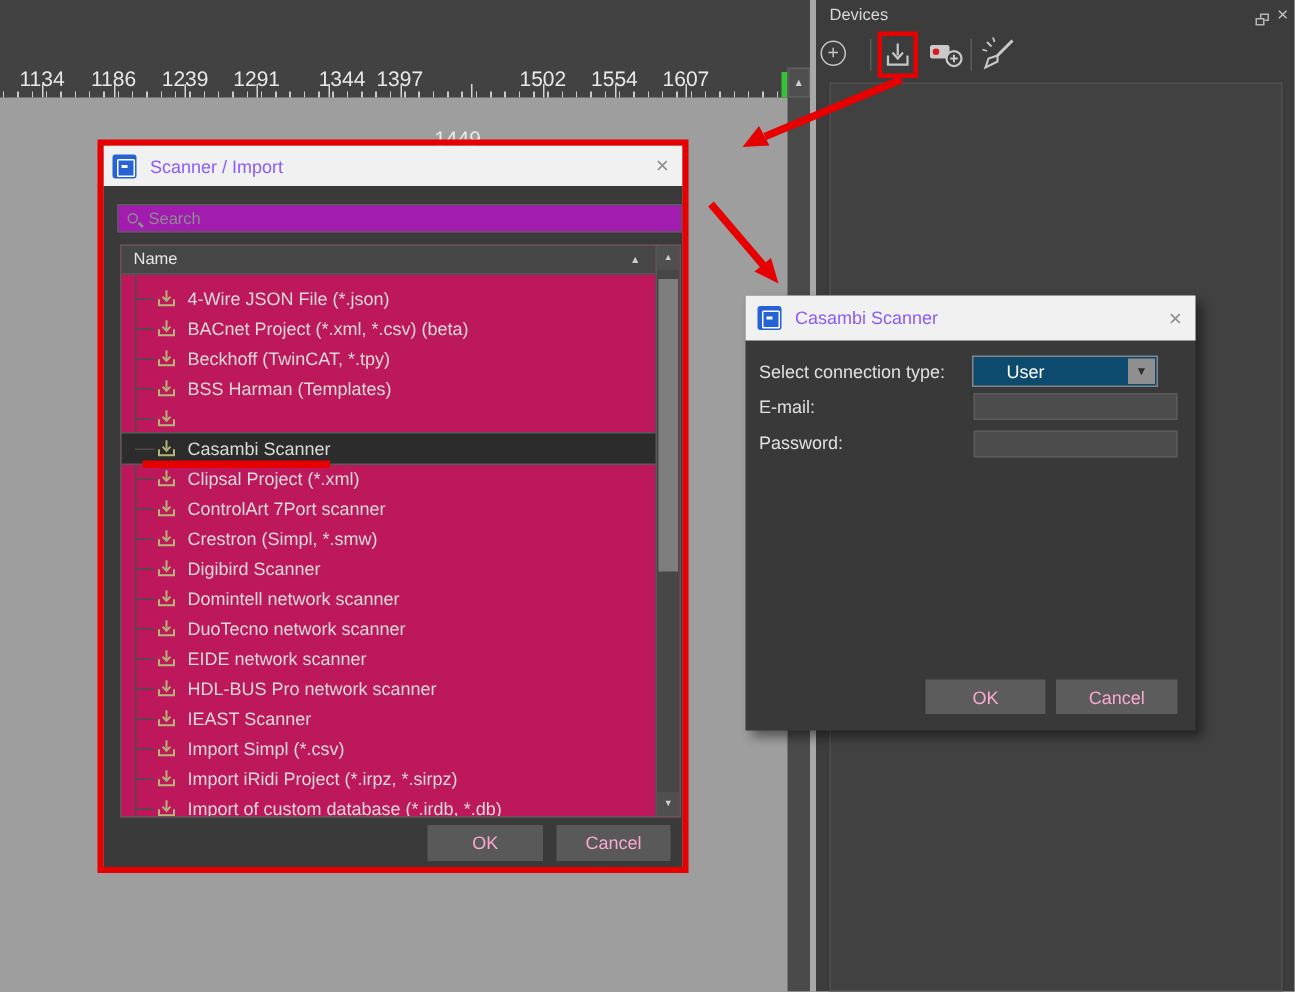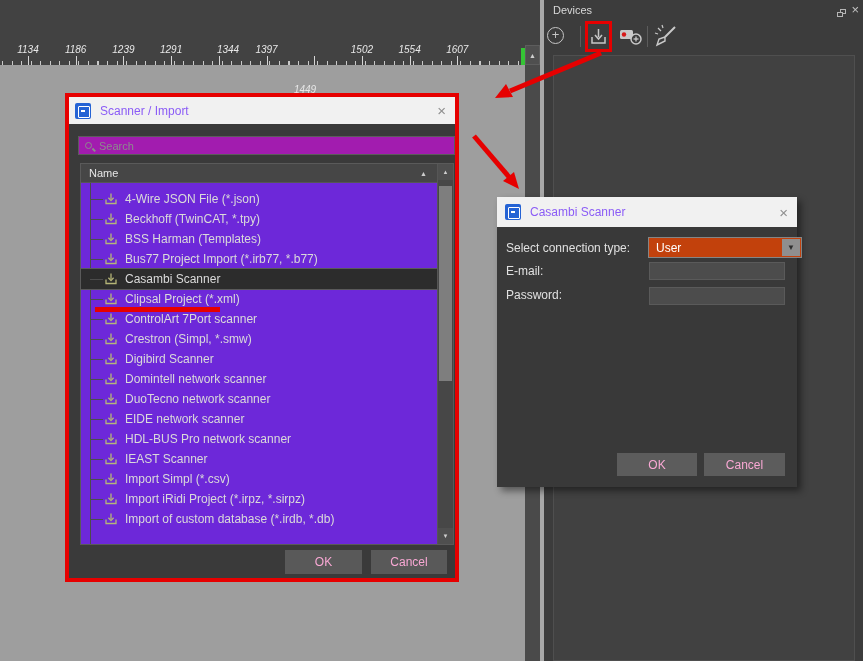--- a/index.html
+++ b/index.html
@@ -2,21 +2,21 @@
 <html><head>
 <meta charset="utf-8">
 <style>
   * { margin:0; padding:0; box-sizing:border-box; }
   html,body { width:863px; height:661px; overflow:hidden; }
   body { font-family:"Liberation Sans", sans-serif; background:#9e9e9e; position:relative; }
   .abs { position:absolute; }
 
   
   .canvas-header { left:0; top:0; width:540px; height:65px; background:#424242; }
-  .ruler-label { position:absolute; top:44px; transform:translateX(-50%); font-size:10px; color:#e8e8e8;font-style:italic; }
+  .ruler-label { position:absolute; top:44px; transform:translateX(-50%); font-size:14px; color:#e8e8e8; }
   .ruler-major { position:absolute; bottom:0; width:1px; height:9px; background:#d6d6d6; }
   .ruler-minors { position:absolute; left:2px; right:6px; bottom:0; height:4px;
     background:repeating-linear-gradient(to right,#c9c9c9 0 1px,transparent 1px 9.55px); }
   .green-marker { left:521px; top:48px; width:4px; height:17px; background:#35c435; }
   .vscroll-btn { left:525px; top:45px; width:15px; height:20px; background:#4f4f4f; border:1px solid #5d5d5d;
     color:#cfcfcf; font-size:7px; display:flex; align-items:center; justify-content:center; }
   .vscroll-track { left:525px; top:65px; width:15px; height:596px; background:#4a4a4a; }
   .splitter { left:540px; top:0; width:4px; height:661px; background:#a8a8a8; }
 
   
@@ -51,21 +51,21 @@
 
   
   .scan-dialog { left:69px; top:97px; width:386px; height:481px; }
   .scan-dialog .titlebar { height:27px; padding-left:6px; }
   .search-box { position:absolute; left:9px; top:39px; width:377px; height:19px; background:#a21caf; border:1px solid #5c5c5c;
     display:flex; align-items:center; }
   .search-glyph { width:7px; height:7px; border:1.5px solid #8c8c8c; border-radius:50%; position:relative; margin-left:6px; flex:none; }
   .search-glyph::after { content:""; position:absolute; left:6px; top:6px; width:4px; height:1.5px; background:#8c8c8c; transform:rotate(45deg); }
   .search-box input { background:transparent; border:none; outline:none; color:#c8c8c8; font-size:11px; margin-left:7px; width:300px; }
   .search-box input::placeholder { color:#8c8c8c; }
-  .scan-list { position:absolute; left:11px; top:66px; width:374px; height:382px; background:#6d28d9; border:1px solid #5a5a5a; overflow:hidden; }
+  .scan-list { position:absolute; left:11px; top:66px; width:374px; height:382px; background:#be185d; border:1px solid #5a5a5a; overflow:hidden; }
   .list-header { position:absolute; left:0; top:0; right:16px; height:19px; background:#464646; border-bottom:1px solid #565656;
     color:#e6e6e6; font-size:11px; display:flex; align-items:center; padding-left:8px; }
   .sort-arrow { position:absolute; right:26px; top:6px; font-size:7px; color:#cccccc; }
   .scrollcol { position:absolute; right:0; top:0; width:16px; bottom:0; background:#474747; border-left:1px solid #565656; }
   .scroll-btn { position:absolute; left:0; width:15px; height:16px; background:#4f4f4f; color:#cfcfcf; font-size:6px;
     display:flex; align-items:center; justify-content:center; }
   .scroll-thumb { position:absolute; left:1px; top:22px; width:13px; height:195px; background:#7e7e7e; }
   .rows-wrap { position:absolute; left:0; top:25px; right:16px; height:360px; }
   .tree-vline { position:absolute; left:9px; top:-6px; bottom:0; width:1px; background:#4c4c4c; }
   .srow { position:relative; height:20px; display:flex; align-items:center; color:#dadada; font-size:12px; }
@@ -73,22 +73,22 @@
   .stub { position:absolute; left:9px; top:10px; width:13px; height:1px; background:#4c4c4c; }
   .dlicon { position:absolute; left:24px; top:4px; width:12px; height:12px; color:#b5b577; }
   .slabel { margin-left:44px; white-space:nowrap; }
   .scan-ok { left:216px; top:453px; width:77px; height:24px; }
   .scan-cancel { left:302px; top:453px; width:76px; height:24px; }
 
   
   .cas-dialog { left:497px; top:197px; width:300px; height:290px; background:#393939; box-shadow:4px 4px 7px rgba(0,0,0,0.45); }
   .cas-dialog .titlebar { height:30px; padding-left:8px; }
   .cas-label { position:absolute; left:9px; font-size:12px; color:#e0e0e0; }
-  .cas-dropdown { position:absolute; left:151px; top:40px; width:154px; height:21px; background:#c2410c; border:1px solid #858585;
-    color:#ffffff; font-size:12px; display:flex; align-items:center; padding-left:7px; }
+  .cas-dropdown { position:absolute; left:151px; top:40px; width:124px; height:21px; background:#0c4a6e; border:1px solid #858585;
+    color:#ffffff; font-size:12px; display:flex; align-items:center; padding-left:22px; }
   .dd-btn { position:absolute; right:1px; top:1px; width:18px; height:17px; background:#8f8f8f; color:#2e2e2e; font-size:8px;
     display:flex; align-items:center; justify-content:center; }
   .cas-input { position:absolute; left:152px; width:136px; height:18px; background:#4c4c4c; border:1px solid #5a5a5a; }
   .cas-ok { left:120px; top:256px; width:80px; height:23px; background:#5c5c5c; }
   .cas-cancel { left:207px; top:256px; width:81px; height:23px; background:#5c5c5c; }
 </style>
 </head>
 <body>
 
 <div class="abs canvas-header">
@@ -186,39 +186,47 @@
             </svg></span>
           <span class="slabel">4-Wire JSON File (*.json)</span>
         </div>
         <div class="srow">
           <span class="stub"></span>
           <span class="dlicon"><svg width="12" height="12" viewBox="0 0 12 12">
               <path d="M1 6.5 v4 h10 v-4" fill="none" stroke="currentColor" stroke-width="1.3"></path>
               <line x1="6" y1="0.5" x2="6" y2="6.5" stroke="currentColor" stroke-width="1.3"></line>
               <path d="M3.4 4.8 L6 7.6 L8.6 4.8" fill="none" stroke="currentColor" stroke-width="1.3"></path>
             </svg></span>
+          <span class="slabel">BACnet Project (*.xml, *.csv) (beta)</span>
+        </div>
+        <div class="srow">
+          <span class="stub"></span>
+          <span class="dlicon"><svg width="12" height="12" viewBox="0 0 12 12">
+              <path d="M1 6.5 v4 h10 v-4" fill="none" stroke="currentColor" stroke-width="1.3"></path>
+              <line x1="6" y1="0.5" x2="6" y2="6.5" stroke="currentColor" stroke-width="1.3"></line>
+              <path d="M3.4 4.8 L6 7.6 L8.6 4.8" fill="none" stroke="currentColor" stroke-width="1.3"></path>
+            </svg></span>
           <span class="slabel">Beckhoff (TwinCAT, *.tpy)</span>
         </div>
         <div class="srow">
           <span class="stub"></span>
           <span class="dlicon"><svg width="12" height="12" viewBox="0 0 12 12">
               <path d="M1 6.5 v4 h10 v-4" fill="none" stroke="currentColor" stroke-width="1.3"></path>
               <line x1="6" y1="0.5" x2="6" y2="6.5" stroke="currentColor" stroke-width="1.3"></line>
               <path d="M3.4 4.8 L6 7.6 L8.6 4.8" fill="none" stroke="currentColor" stroke-width="1.3"></path>
             </svg></span>
           <span class="slabel">BSS Harman (Templates)</span>
         </div>
         <div class="srow">
           <span class="stub"></span>
           <span class="dlicon"><svg width="12" height="12" viewBox="0 0 12 12">
               <path d="M1 6.5 v4 h10 v-4" fill="none" stroke="currentColor" stroke-width="1.3"></path>
               <line x1="6" y1="0.5" x2="6" y2="6.5" stroke="currentColor" stroke-width="1.3"></line>
               <path d="M3.4 4.8 L6 7.6 L8.6 4.8" fill="none" stroke="currentColor" stroke-width="1.3"></path>
             </svg></span>
-          <span class="slabel">Bus77 Project Import (*.irb77, *.b77)</span>
         </div>
         <div class="srow sel">
           <span class="stub"></span>
           <span class="dlicon"><svg width="12" height="12" viewBox="0 0 12 12">
               <path d="M1 6.5 v4 h10 v-4" fill="none" stroke="currentColor" stroke-width="1.3"></path>
               <line x1="6" y1="0.5" x2="6" y2="6.5" stroke="currentColor" stroke-width="1.3"></line>
               <path d="M3.4 4.8 L6 7.6 L8.6 4.8" fill="none" stroke="currentColor" stroke-width="1.3"></path>
             </svg></span>
           <span class="slabel">Casambi Scanner</span>
         </div>

